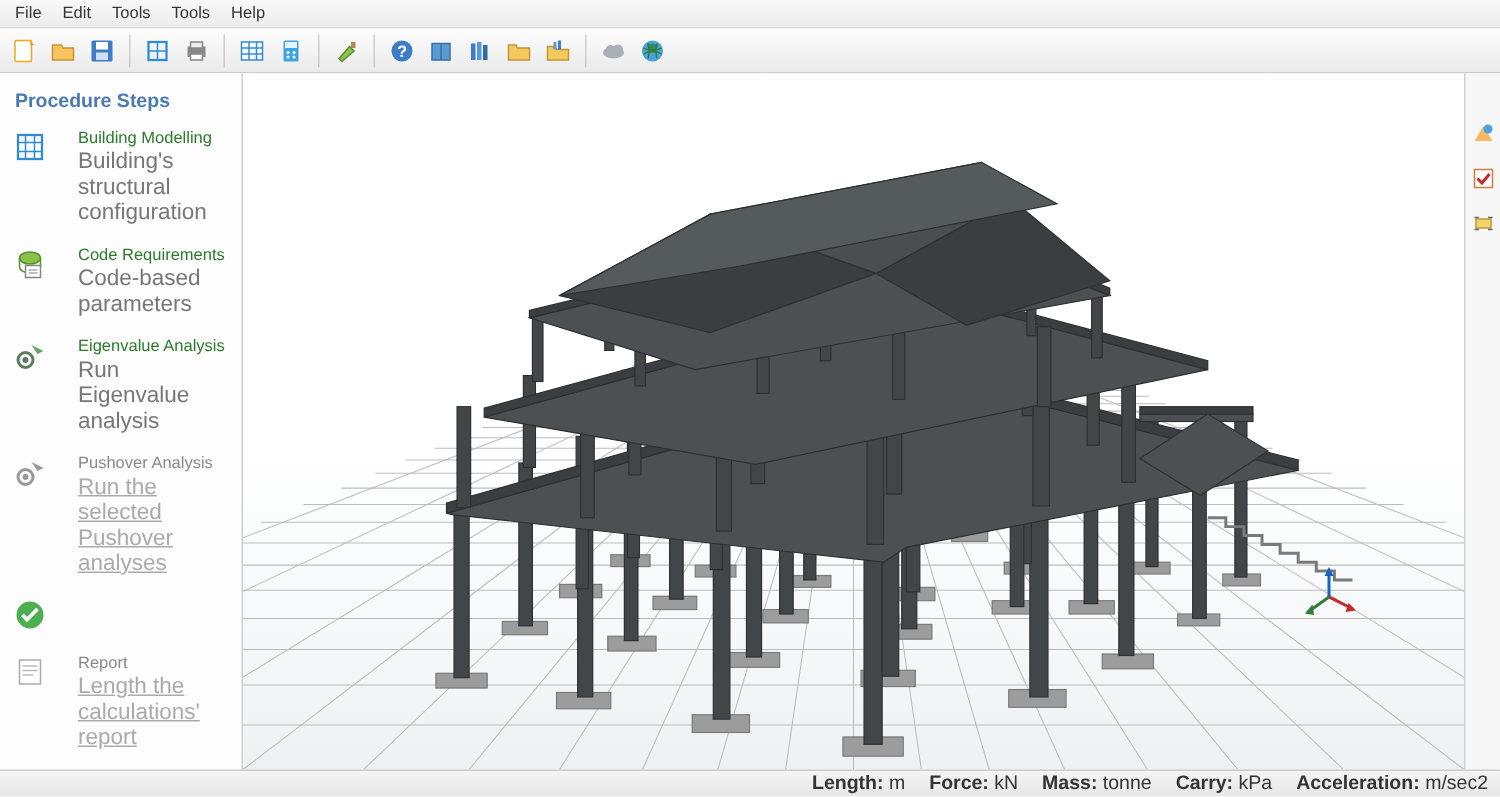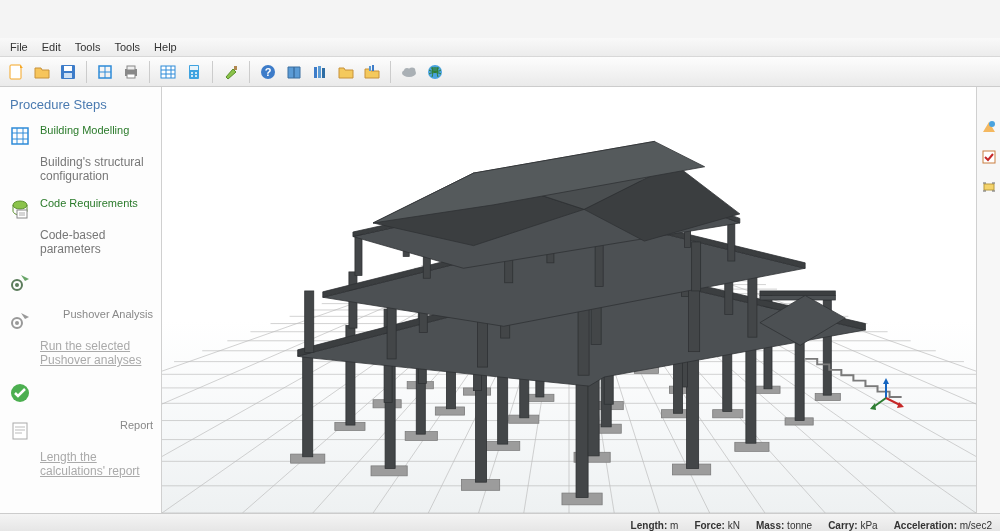--- a/index.html
+++ b/index.html
@@ -16,21 +16,20 @@
   }
 
   
   .menubar {
     display: flex;
     gap: 2px;
     background: linear-gradient(#f9f9f9, #ececec);
     padding: 1px 4px;
     font-size: 11px;
     border-bottom: 1px solid #d8d8d8;
-    margin-top: 38px;
   }
   .menubar span { padding: 2px 6px; cursor: default; }
 
   
   .toolbar {
     display: flex;
     align-items: center;
     gap: 2px;
     padding: 2px 4px;
     background: linear-gradient(#fdfdfd, #eaeaea);
@@ -58,37 +57,37 @@
   
   .sidebar {
     width: 162px;
     background: #fdfdfd;
     border-right: 1px solid #d0d0d0;
     padding: 8px 6px;
   }
   .sidebar-title {
     font-size: 13px;
     color: #4a7ab0;
-    font-weight: 400;
+    font-weight: 700;
     padding: 2px 4px 8px 4px;
   }
   .step {
     display: flex;
-    gap: 8px;
+    gap: 20px;
     padding: 4px 2px 10px 2px;
     cursor: pointer;
   }
   .step .icon {
     width: 24px; height: 24px;
     flex-shrink: 0;
     display: flex; align-items: center; justify-content: center;
   }
   .step-text .t { font-size: 11px; color: #2a7a2a; }
-  .step-text .d { font-size: 12px; color: #777; margin-top: 19px; }
-  .step.muted .t { color: #888; text-align: right; }
+  .step-text .d { font-size: 15px; color: #777; margin-top: 1px; }
+  .step.muted .t { color: #888; }
   .step.muted .d { color: #aaa; text-decoration: underline; }
 
   
   .viewport {
     flex: 1;
     position: relative;
     background: linear-gradient(#ffffff 0%, #ffffff 55%, #f6f8f9 80%, #eef1f2 100%);
     overflow: hidden;
   }
   .grid, .model {
@@ -117,24 +116,24 @@
     cursor: pointer;
   }
 
   
   .statusbar {
     height: 18px;
     background: linear-gradient(#f4f4f4, #e6e6e6);
     border-top: 1px solid #ccc;
     display: flex;
     justify-content: flex-end;
-    align-items: flex-end;
+    align-items: flex-start;
     padding: 0 8px;
     gap: 16px;
-    font-size: 10px;
+    font-size: 13px;
     color: #333;
   }
   .statusbar span b { font-weight: 600; }
 
 </style>
 </head>
 <body>
 
 <div class="menubar">
   <span>File</span>
@@ -291,20 +290,24 @@
       </div>
     </div>
 
     <div class="step">
       <div class="icon">
         <svg width="22" height="22">
             <circle cx="8" cy="14" r="5" fill="none" stroke="#5c7c5c" stroke-width="2"></circle>
             <circle cx="8" cy="14" r="2" fill="#5c7c5c"></circle>
             <path d="M12 4l8 4-4 2z" fill="#67a567"></path>
           </svg>
+      </div>
+      <div class="step-text">
+        <div class="t">Eigenvalue Analysis</div>
+        <div class="d">Run Eigenvalue analysis</div>
       </div>
     </div>
 
     <div class="step muted">
       <div class="icon">
         <svg width="22" height="22">
             <circle cx="8" cy="14" r="5" fill="none" stroke="#999" stroke-width="2"></circle>
             <circle cx="8" cy="14" r="2" fill="#999"></circle>
             <path d="M12 4l8 4-4 2z" fill="#999"></path>
           </svg>

